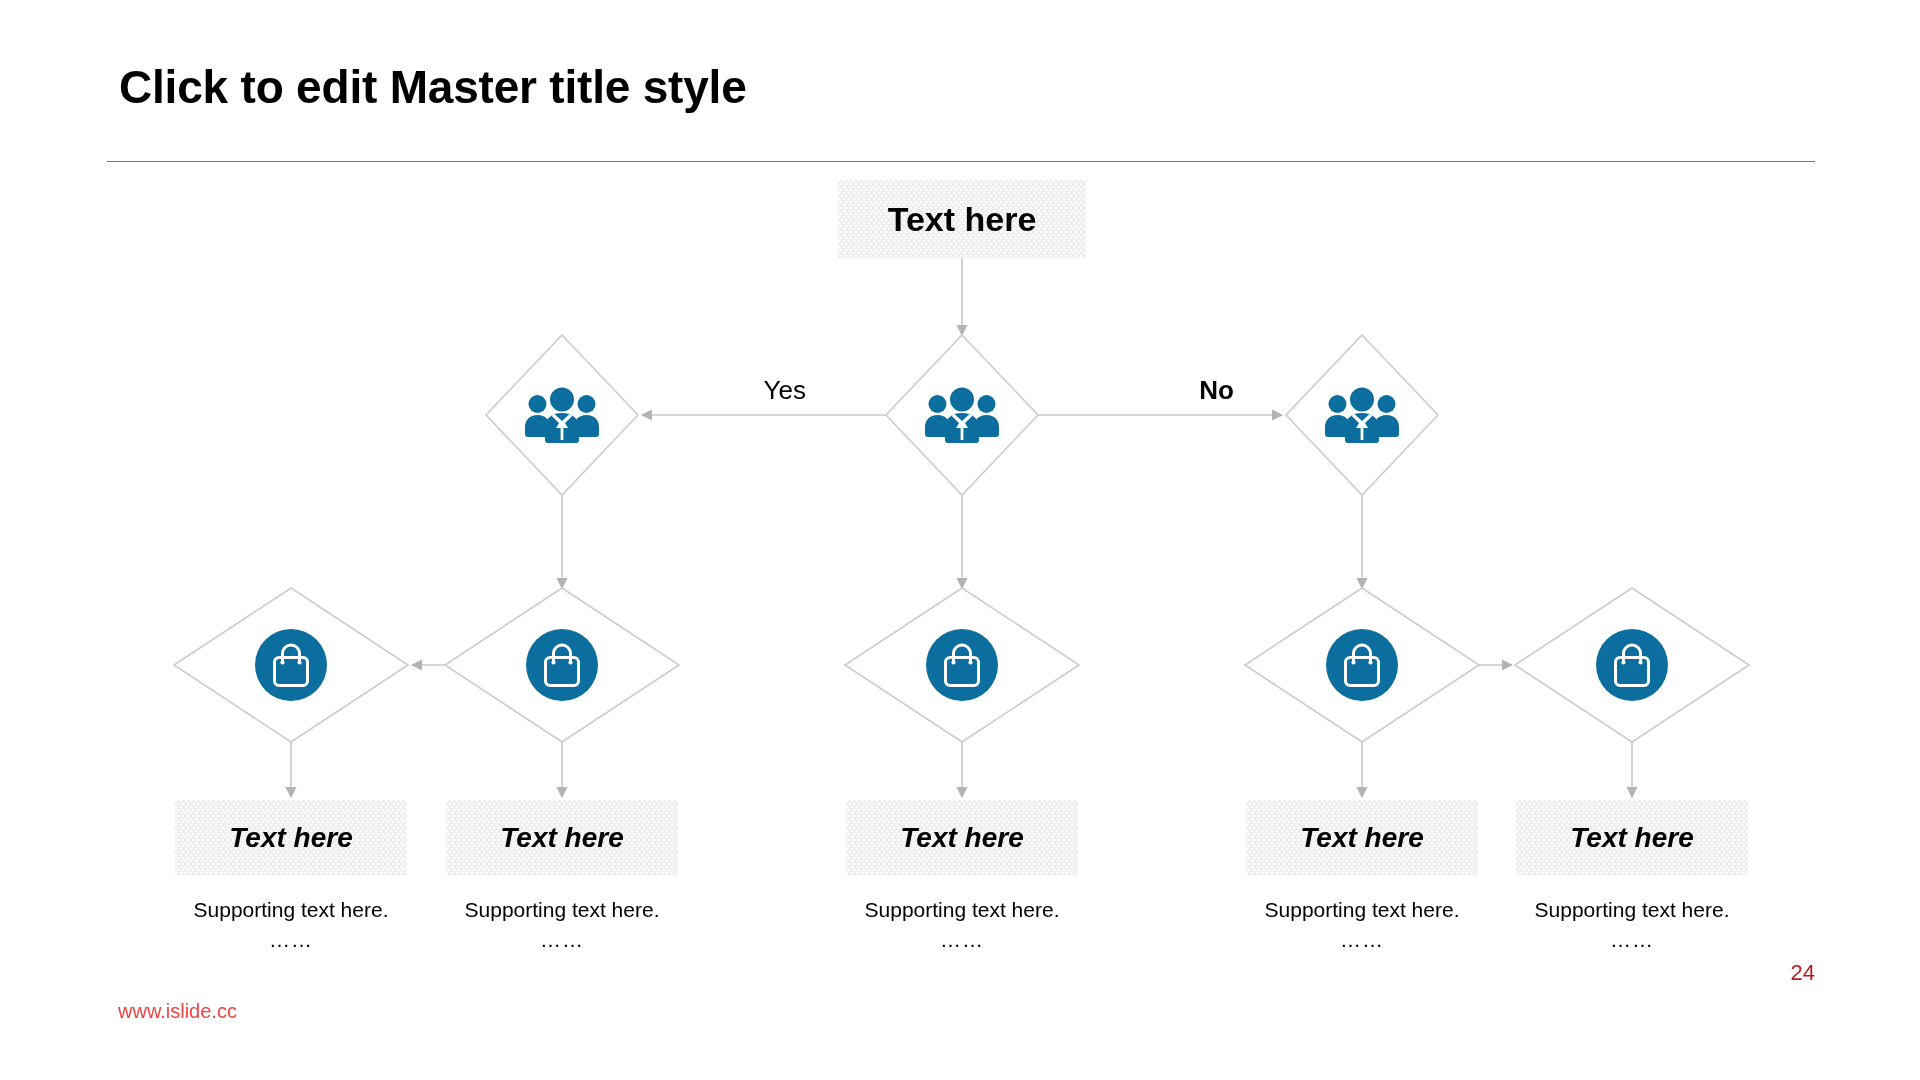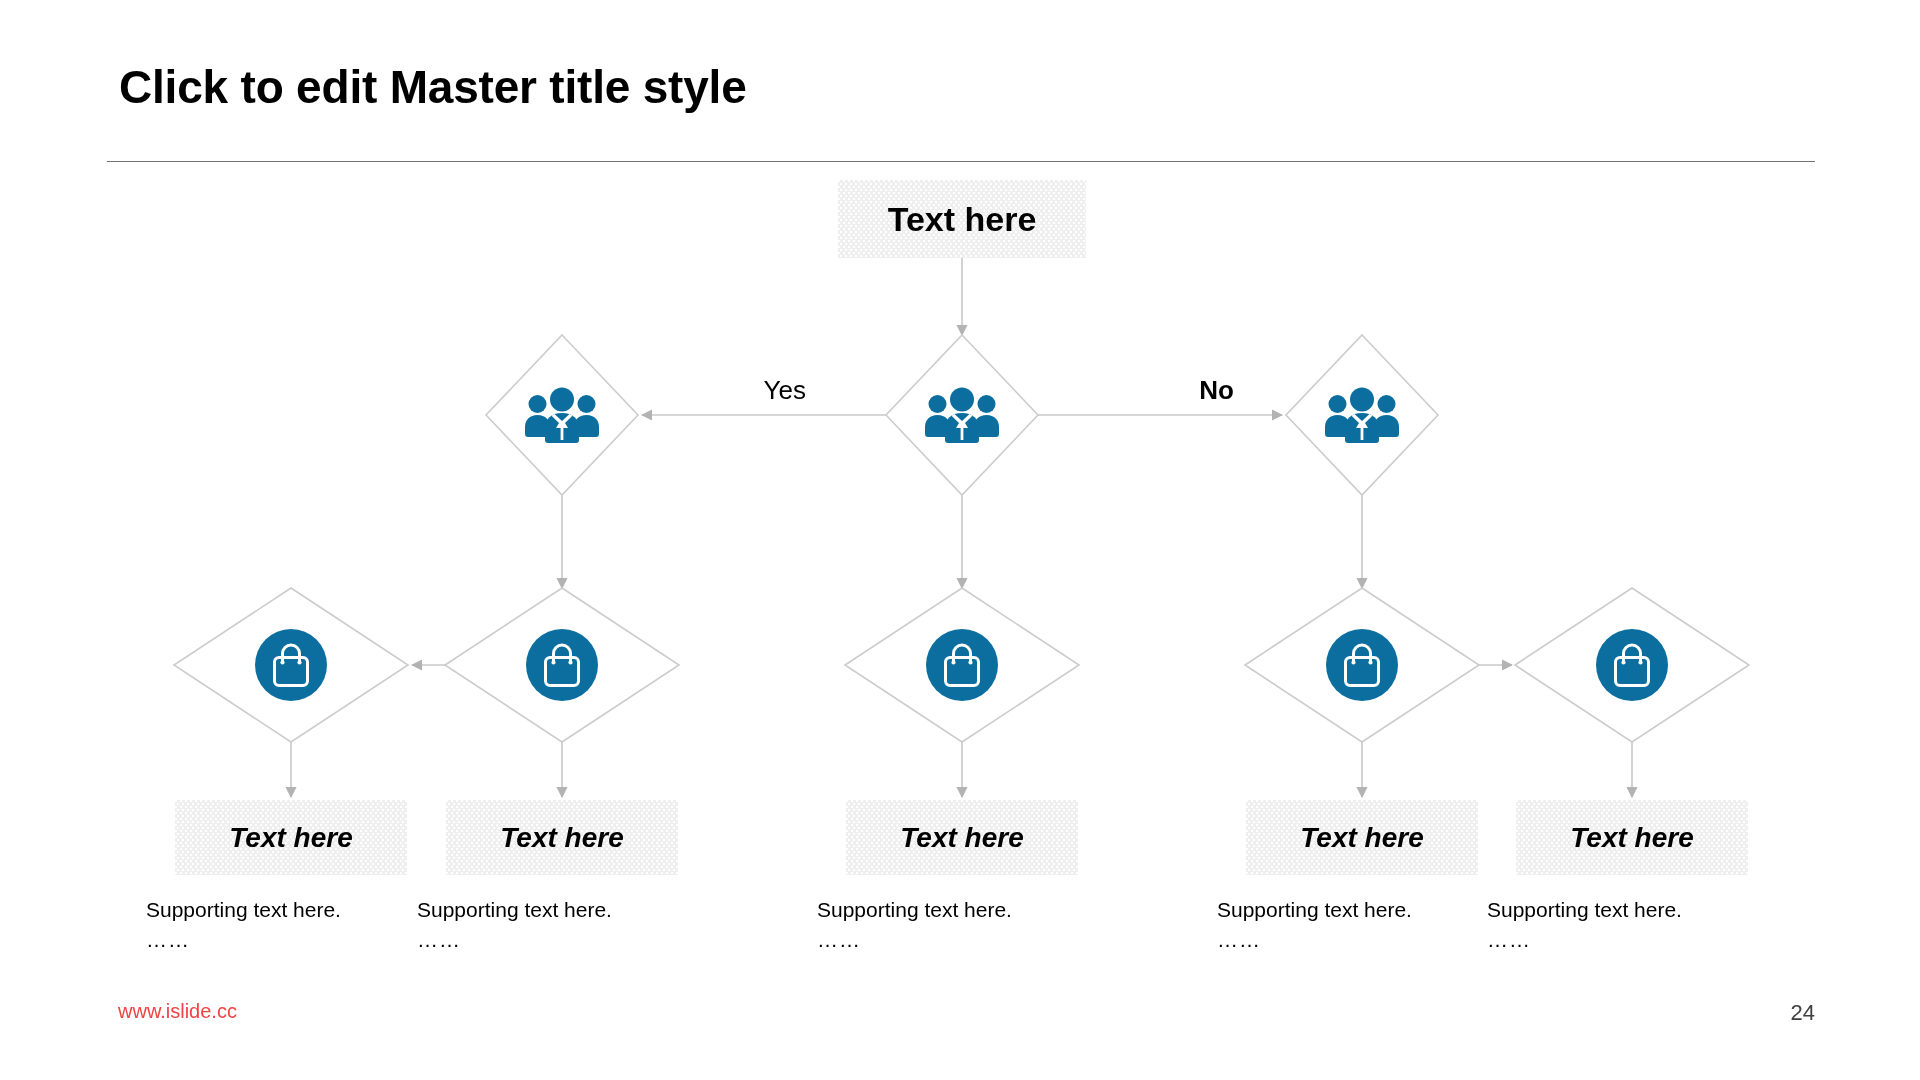--- a/index.html
+++ b/index.html
@@ -80,20 +80,21 @@
     text-align:right;
     white-space:nowrap;
   }
   #label-yes { left:686px; top:375px; width:120px; }
   #label-no  { left:1114px; top:375px; width:120px;font-weight:bold; }
 
   
   .support {
     position:absolute;
     width:290px;
+    text-align:center;
     font-size:21px;
     color:#000000;
     line-height:1.45;
   }
   .support .dots {
     display:block;
     letter-spacing:1px;
   }
 
   
@@ -106,23 +107,23 @@
 
   
   #footer-url {
     position:absolute;
     left:118px; top:1000px;
     font-size:20px;
     color:#ef4444;
   }
   #page-number {
     position:absolute;
-    right:105px; top:1000px;
+    right:105px; top:960px;
     font-size:22px;
-    color:#404040;
+    color:#b91c1c;
   }
 </style>
 </head>
 <body>
 
 <div id="slide-title">Click to edit Master title style</div>
 <div id="title-rule"></div>
 
 <div id="diagram">
 

